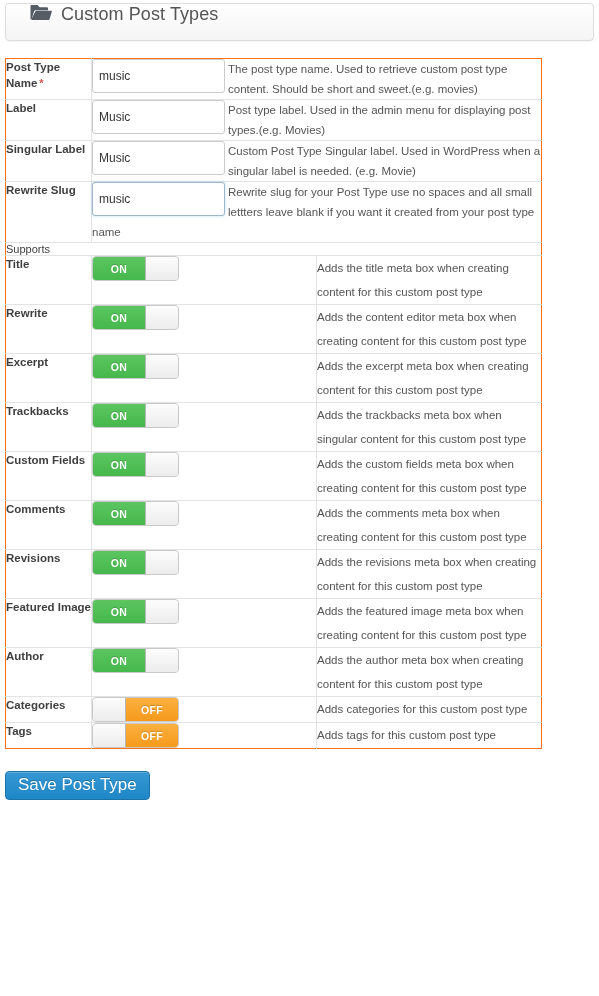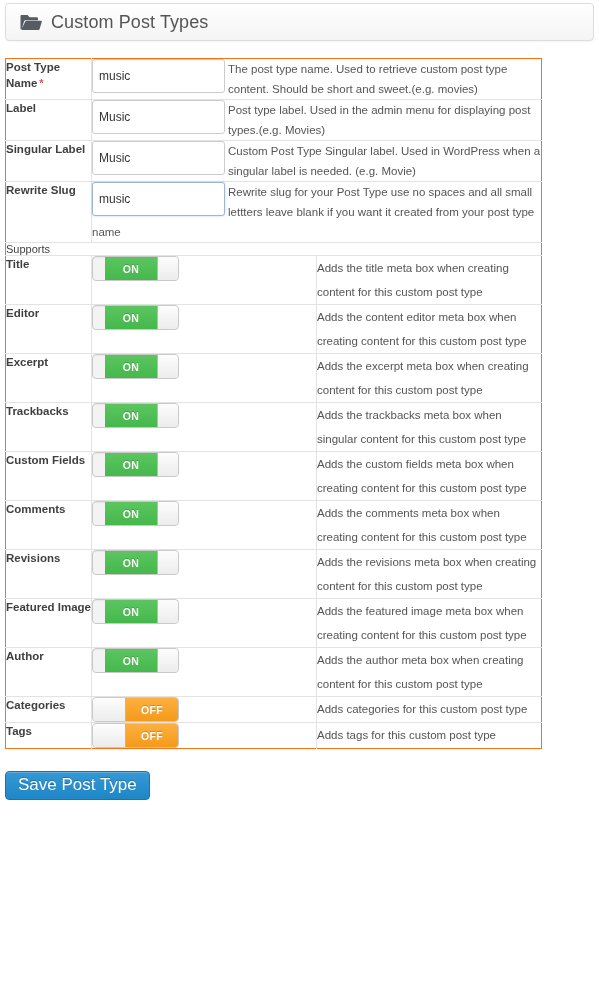--- a/index.html
+++ b/index.html
@@ -17,22 +17,22 @@
 
   
   #page-header {
     margin: 3px 5px 0 5px;
     height: 38px;
     background: linear-gradient(to bottom, #ffffff 0%, #f4f4f4 100%);
     border: 1px solid #dddddd;
     border-radius: 4px;
     box-shadow: 0 1px 1px rgba(0,0,0,0.04);
     display: flex;
-    align-items: center;
-    padding-left: 14px;
+    align-items: flex-start;
+    padding-left: 24px;
     box-sizing: border-box;
   }
   #folder-icon {
     width: 22px;
     height: 17px;
     margin-right: 9px;
     flex: 0 0 auto;
     display: block;
   }
   #page-title {
@@ -148,21 +148,21 @@
   .toggle .knob {
     position: absolute;
     top: 0;
     width: 38px;
     height: 100%;
     background: linear-gradient(to bottom, #fdfdfd 0%, #ececec 100%);
     box-sizing: border-box;
   }
   
   .toggle.on .track {
-    left: 12px;
+    left: 0;
     background: linear-gradient(to bottom, #5cc560 0%, #45b84c 100%);
     border-right: 1px solid #b8b8b8;
   }
   .toggle.on .knob {
     right: 0;
     border-left: 1px solid #cfcfcf;
     border-radius: 0 3px 3px 0;
   }
   
   .toggle.off .track {
@@ -241,21 +241,21 @@
         <td class="col-label cell-label"><span>Title</span></td>
         <td class="col-control toggle-cell">
           <span class="toggle on">
             <span class="knob"></span>
             <span class="track">ON</span>
           </span>
         </td>
         <td class="desc-cell">Adds the title meta box when creating content for this custom post type</td>
       </tr>
       <tr>
-        <td class="col-label cell-label"><span>Editor</span></td>
+        <td class="col-label cell-label"><span>Rewrite</span></td>
         <td class="col-control toggle-cell">
           <span class="toggle on">
             <span class="knob"></span>
             <span class="track">ON</span>
           </span>
         </td>
         <td class="desc-cell">Adds the content editor meta box when creating content for this custom post type</td>
       </tr>
       <tr>
         <td class="col-label cell-label"><span>Excerpt</span></td>

